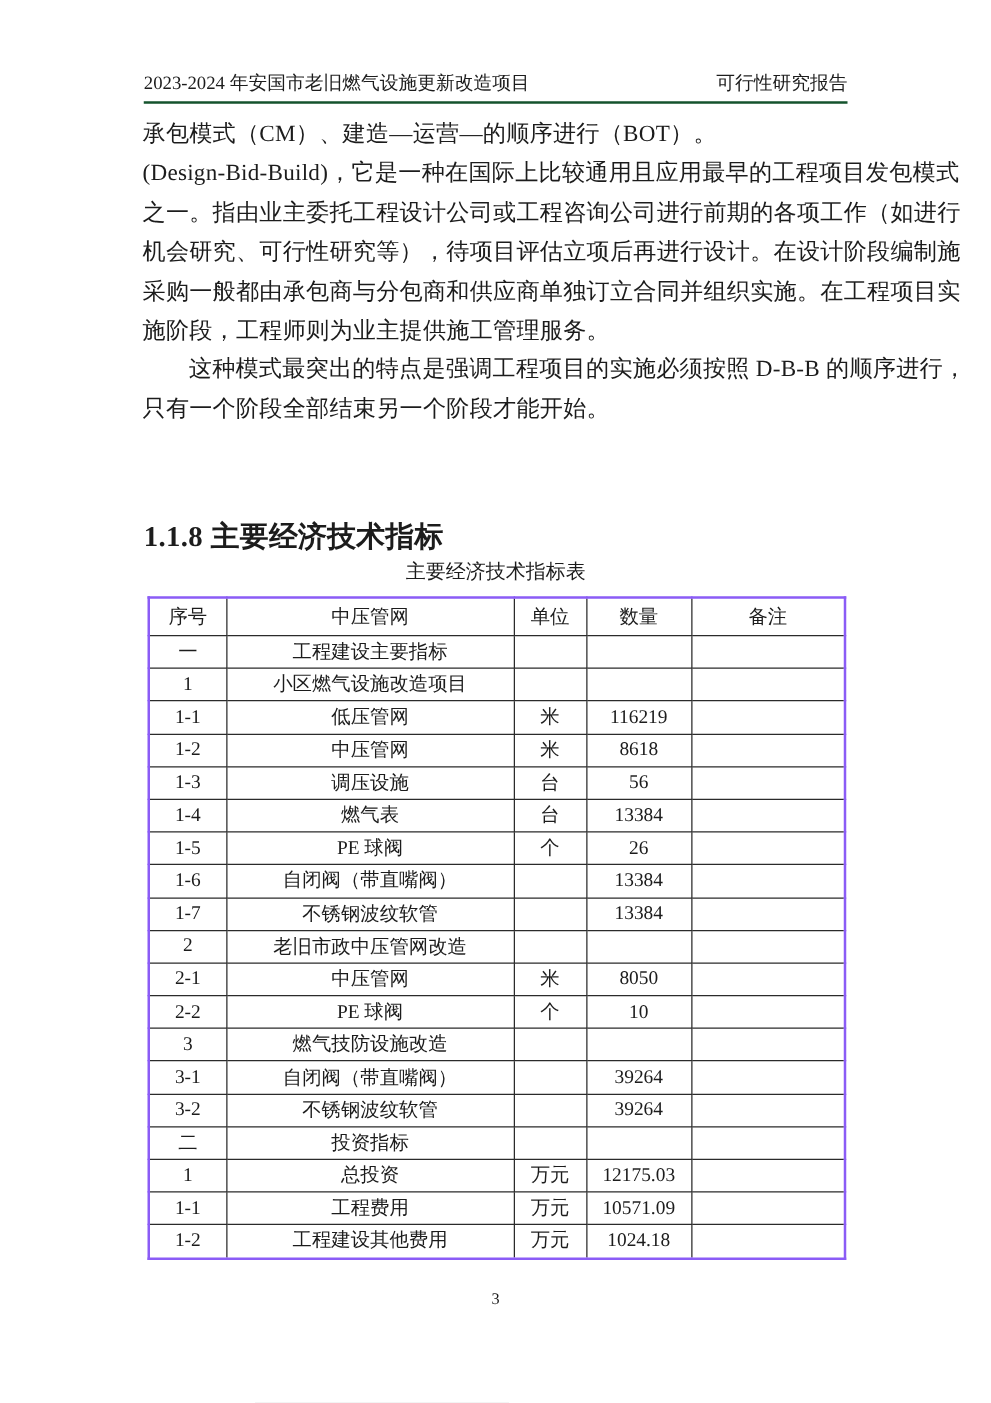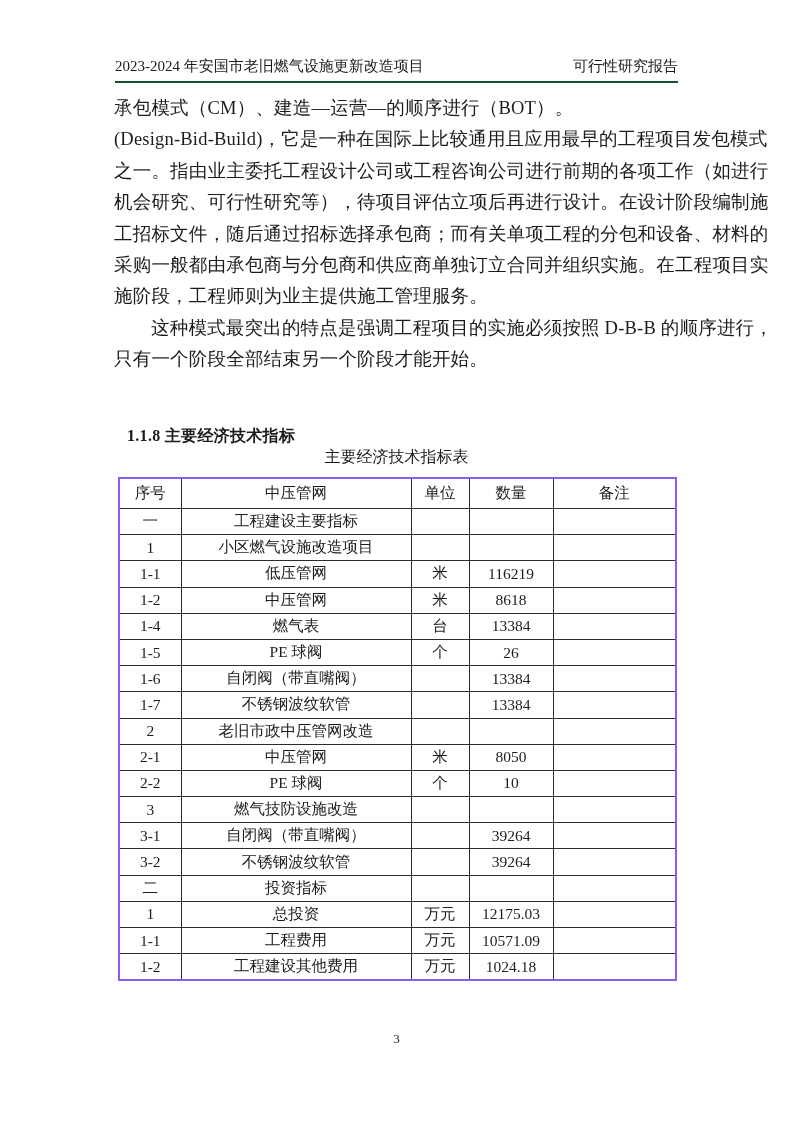--- a/index.html
+++ b/index.html
@@ -37,22 +37,22 @@
     height: 31.4px;
     line-height: 31.4px;
     white-space: nowrap;
     letter-spacing: 0.2px;
   }
   .body-text .line.indent { text-indent: 2em; }
   .section-heading {
     position: absolute;
     left: 115px;
     top: 414px;
-    margin: 12px;
-    font-size: 16px;
+    margin: 0;
+    font-size: 23px;
     font-weight: bold;
     letter-spacing: 0.3px;
   }
   .table-title {
     position: absolute;
     left: 115px;
     right: 115px;
     top: 447px;
     text-align: center;
     font-size: 16px;
@@ -100,21 +100,20 @@
   <div class="page-header">
     <span>2023-2024 年安国市老旧燃气设施更新改造项目</span>
     <span>可行性研究报告</span>
   </div>
 
   <div class="body-text">
       <div class="line">承包模式（CM）、建造—运营—的顺序进行（BOT）。</div>
       <div class="line">(Design-Bid-Build)，它是一种在国际上比较通用且应用最早的工程项目发包模式</div>
       <div class="line">之一。指由业主委托工程设计公司或工程咨询公司进行前期的各项工作（如进行</div>
       <div class="line">机会研究、可行性研究等），待项目评估立项后再进行设计。在设计阶段编制施</div>
-      <div class="line">工招标文件，随后通过招标选择承包商；而有关单项工程的分包和设备、材料的</div>
       <div class="line">采购一般都由承包商与分包商和供应商单独订立合同并组织实施。在工程项目实</div>
       <div class="line">施阶段，工程师则为业主提供施工管理服务。</div>
       <div class="line indent">这种模式最突出的特点是强调工程项目的实施必须按照 D-B-B 的顺序进行，</div>
       <div class="line">只有一个阶段全部结束另一个阶段才能开始。</div>
     </div>
 
   <h2 class="section-heading">1.1.8 主要经济技术指标</h2>
 
   <div class="table-title">主要经济技术指标表</div>
 
@@ -158,20 +157,27 @@
           <td></td>
         </tr>
         <tr>
           <td>1-2</td>
           <td>中压管网</td>
           <td>米</td>
           <td>8618</td>
           <td></td>
         </tr>
         <tr>
+          <td>1-3</td>
+          <td>调压设施</td>
+          <td>台</td>
+          <td>56</td>
+          <td></td>
+        </tr>
+        <tr>
           <td>1-4</td>
           <td>燃气表</td>
           <td>台</td>
           <td>13384</td>
           <td></td>
         </tr>
         <tr>
           <td>1-5</td>
           <td>PE 球阀</td>
           <td>个</td>

